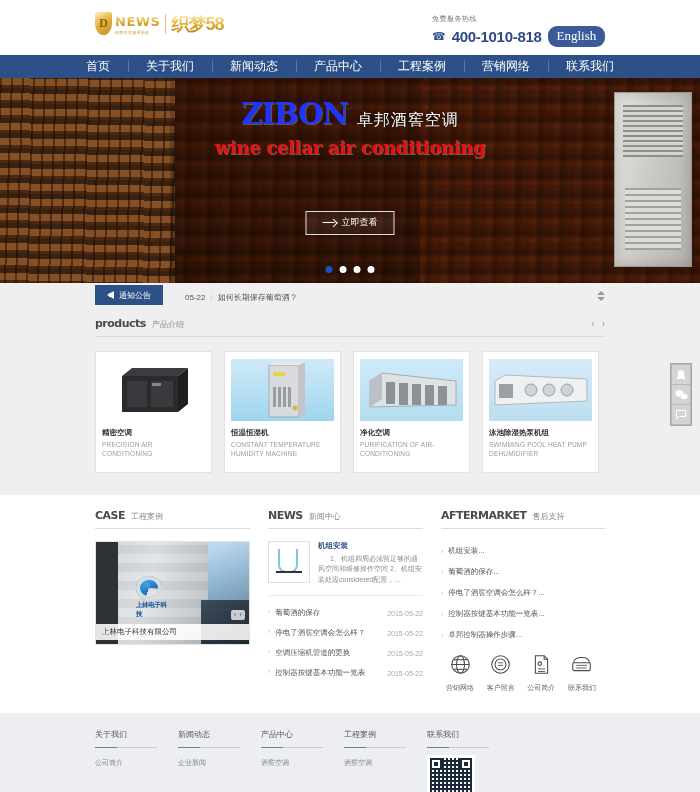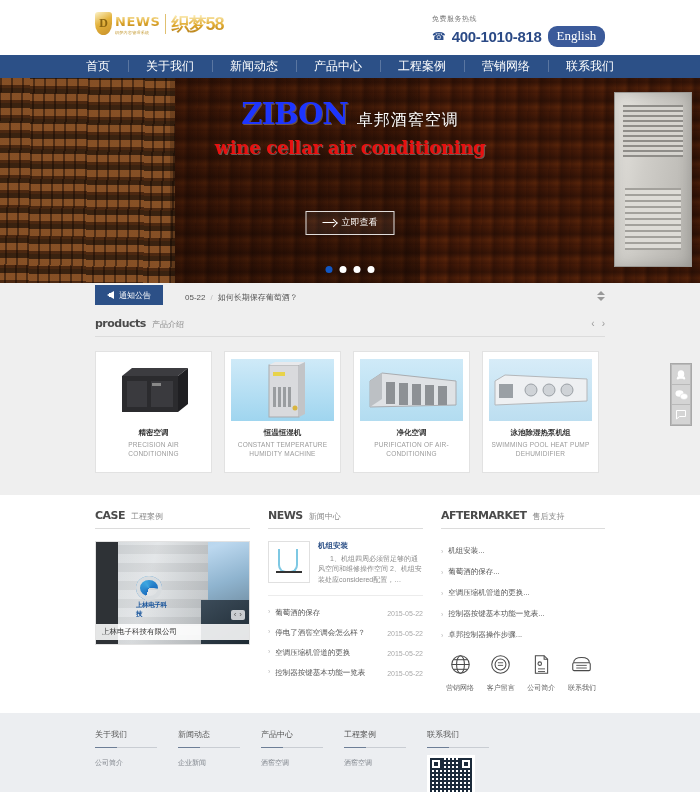--- a/index.html
+++ b/index.html
@@ -159,21 +159,21 @@
   
   .products-zone { background: #efefef; padding: 6px 0 22px; }
   .sec-head { display: flex; align-items: baseline; padding-bottom: 6px; border-bottom: 1px solid #dcdcdc; position: relative; }
   .sec-en { font-family: "DejaVu Sans", sans-serif; font-weight: bold; font-size: 11px; color: #4a4a4a; letter-spacing: -.5px; }
   .sec-cn { font-size: 8px; color: #8a8a8a; margin-left: 6px; }
   .sec-arrows { position: absolute; right: 0; bottom: 7px; display: flex; gap: 7px; }
   .arw { font-size: 10px; color: #9a9a9a; cursor: pointer; line-height: 1; }
   .prod-grid { display: flex; gap: 12px; margin-top: 14px; }
   .prod-card {
     width: 117px; background: #fff; border: 1px solid #e2e2e2; padding: 7px 6px 13px;
-    text-align: center; cursor: pointer;
+    cursor: pointer;
   }
   .prod-img { height: 62px; display:flex; align-items:center; justify-content:center; overflow:hidden; }
   .prod-name { font-size: 7.5px; color: #333; margin-top: 7px; font-weight: bold; }
   .prod-en { font-size: 6.5px; color: #9a9a9a; margin-top: 3px; line-height: 1.35; letter-spacing: .2px; }
 
   
   .mid-zone { background: #fff; padding: 14px 0 20px; }
   .cols { display: flex; gap: 18px; margin-top: 12px; }
   .col-case { width: 155px; }
   .col-news { width: 155px; }
@@ -527,21 +527,21 @@
             <div class="after-li">
               <span class="bullet">›</span>
               <span>机组安装...</span>
             </div>
             <div class="after-li">
               <span class="bullet">›</span>
               <span>葡萄酒的保存...</span>
             </div>
             <div class="after-li">
               <span class="bullet">›</span>
-              <span>空调压缩机管道的更换...</span>
+              <span>停电了酒窖空调会怎么样？...</span>
             </div>
             <div class="after-li">
               <span class="bullet">›</span>
               <span>控制器按键基本功能一览表...</span>
             </div>
             <div class="after-li">
               <span class="bullet">›</span>
               <span>卓邦控制器操作步骤...</span>
             </div>
           </div>

